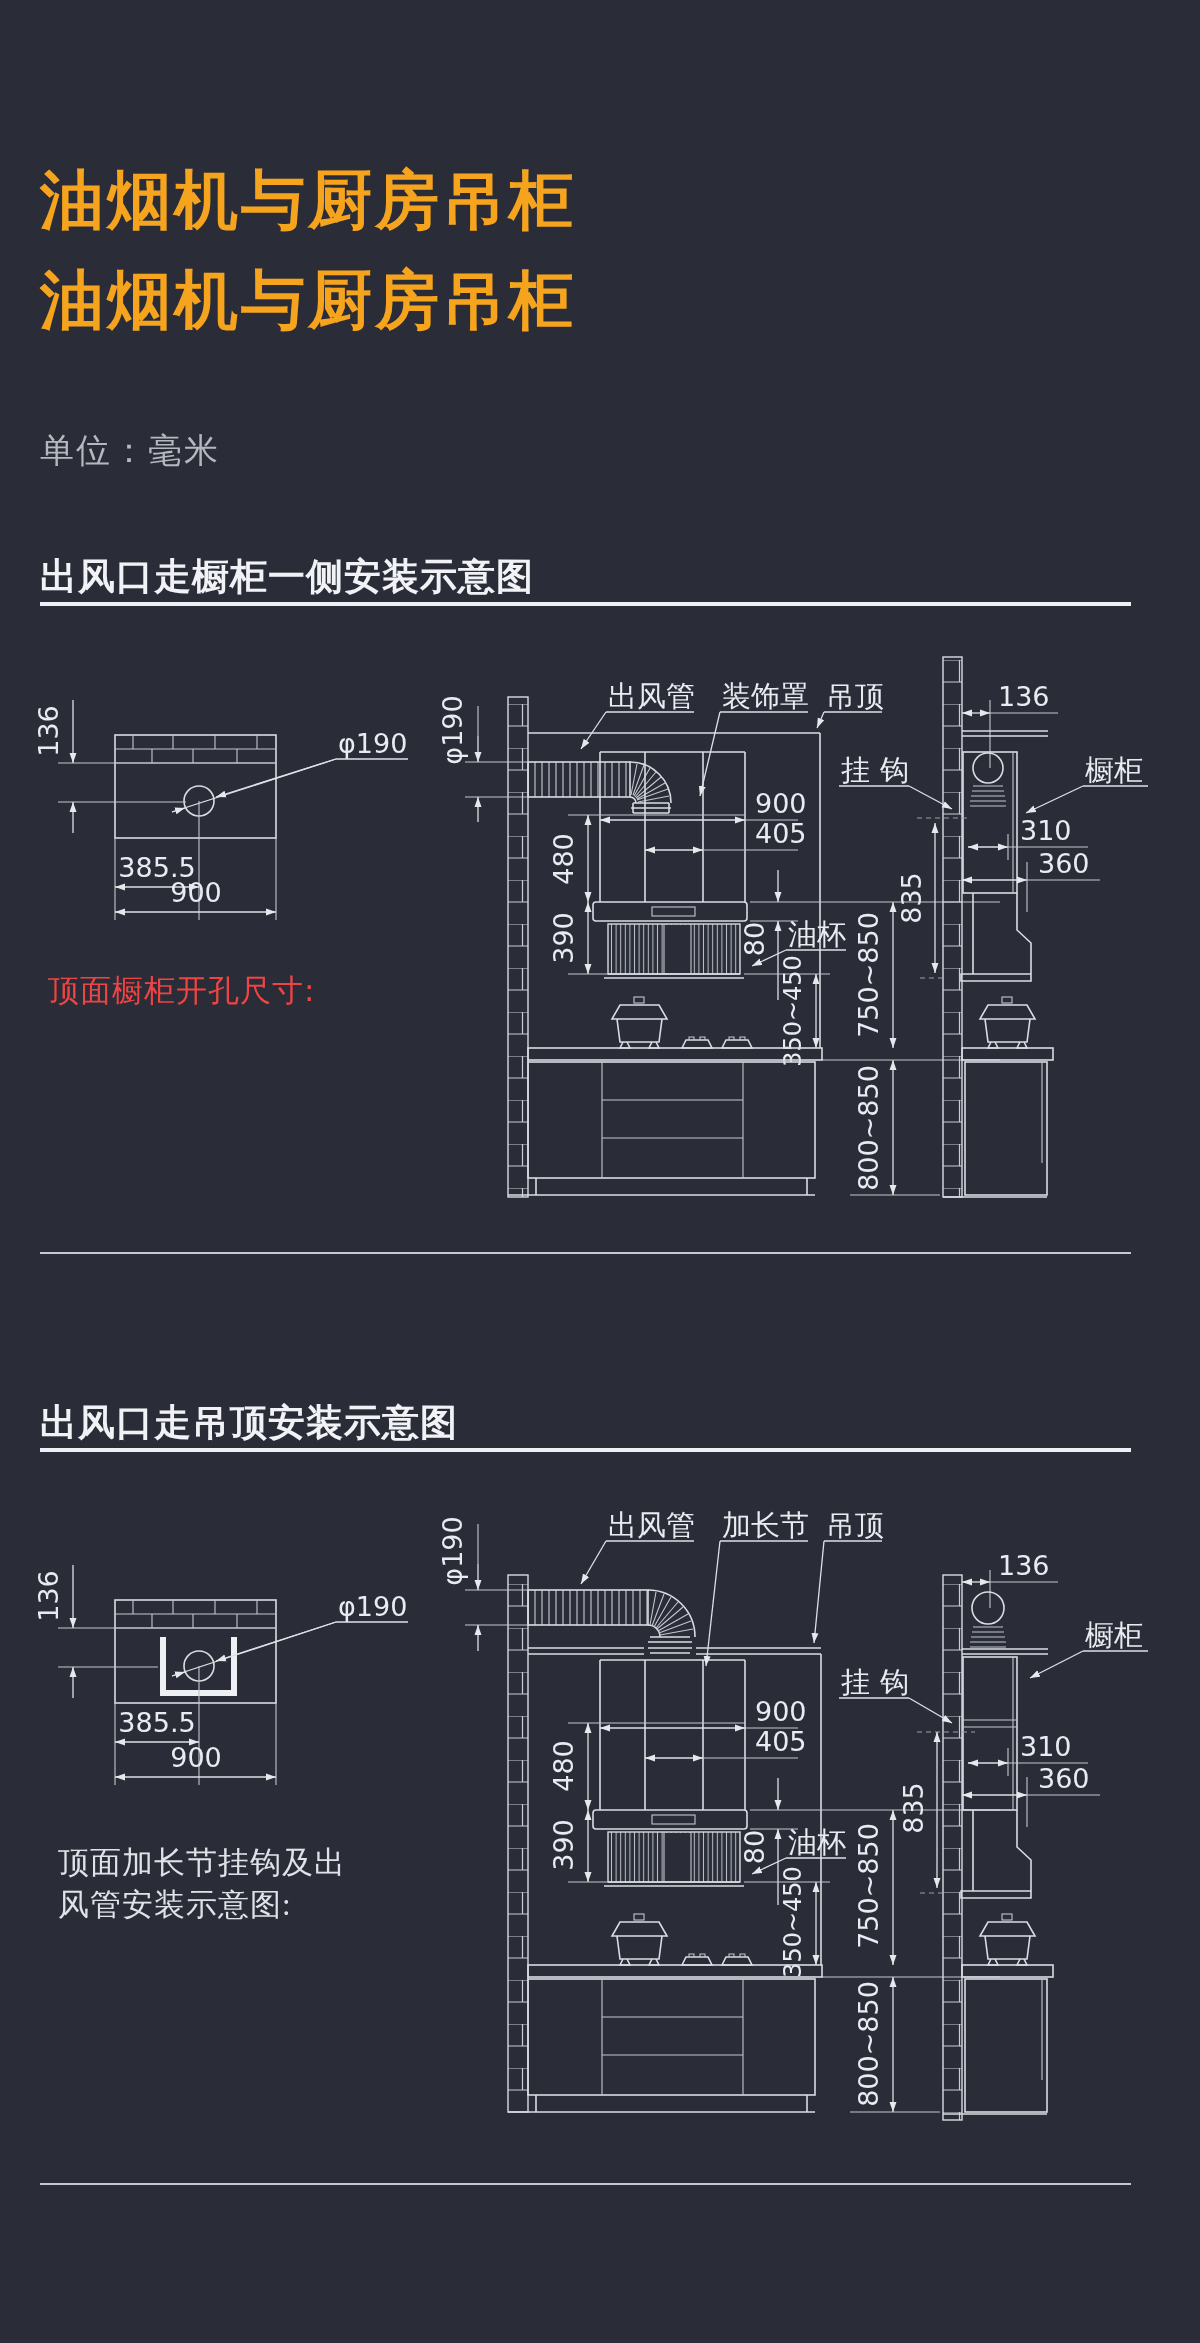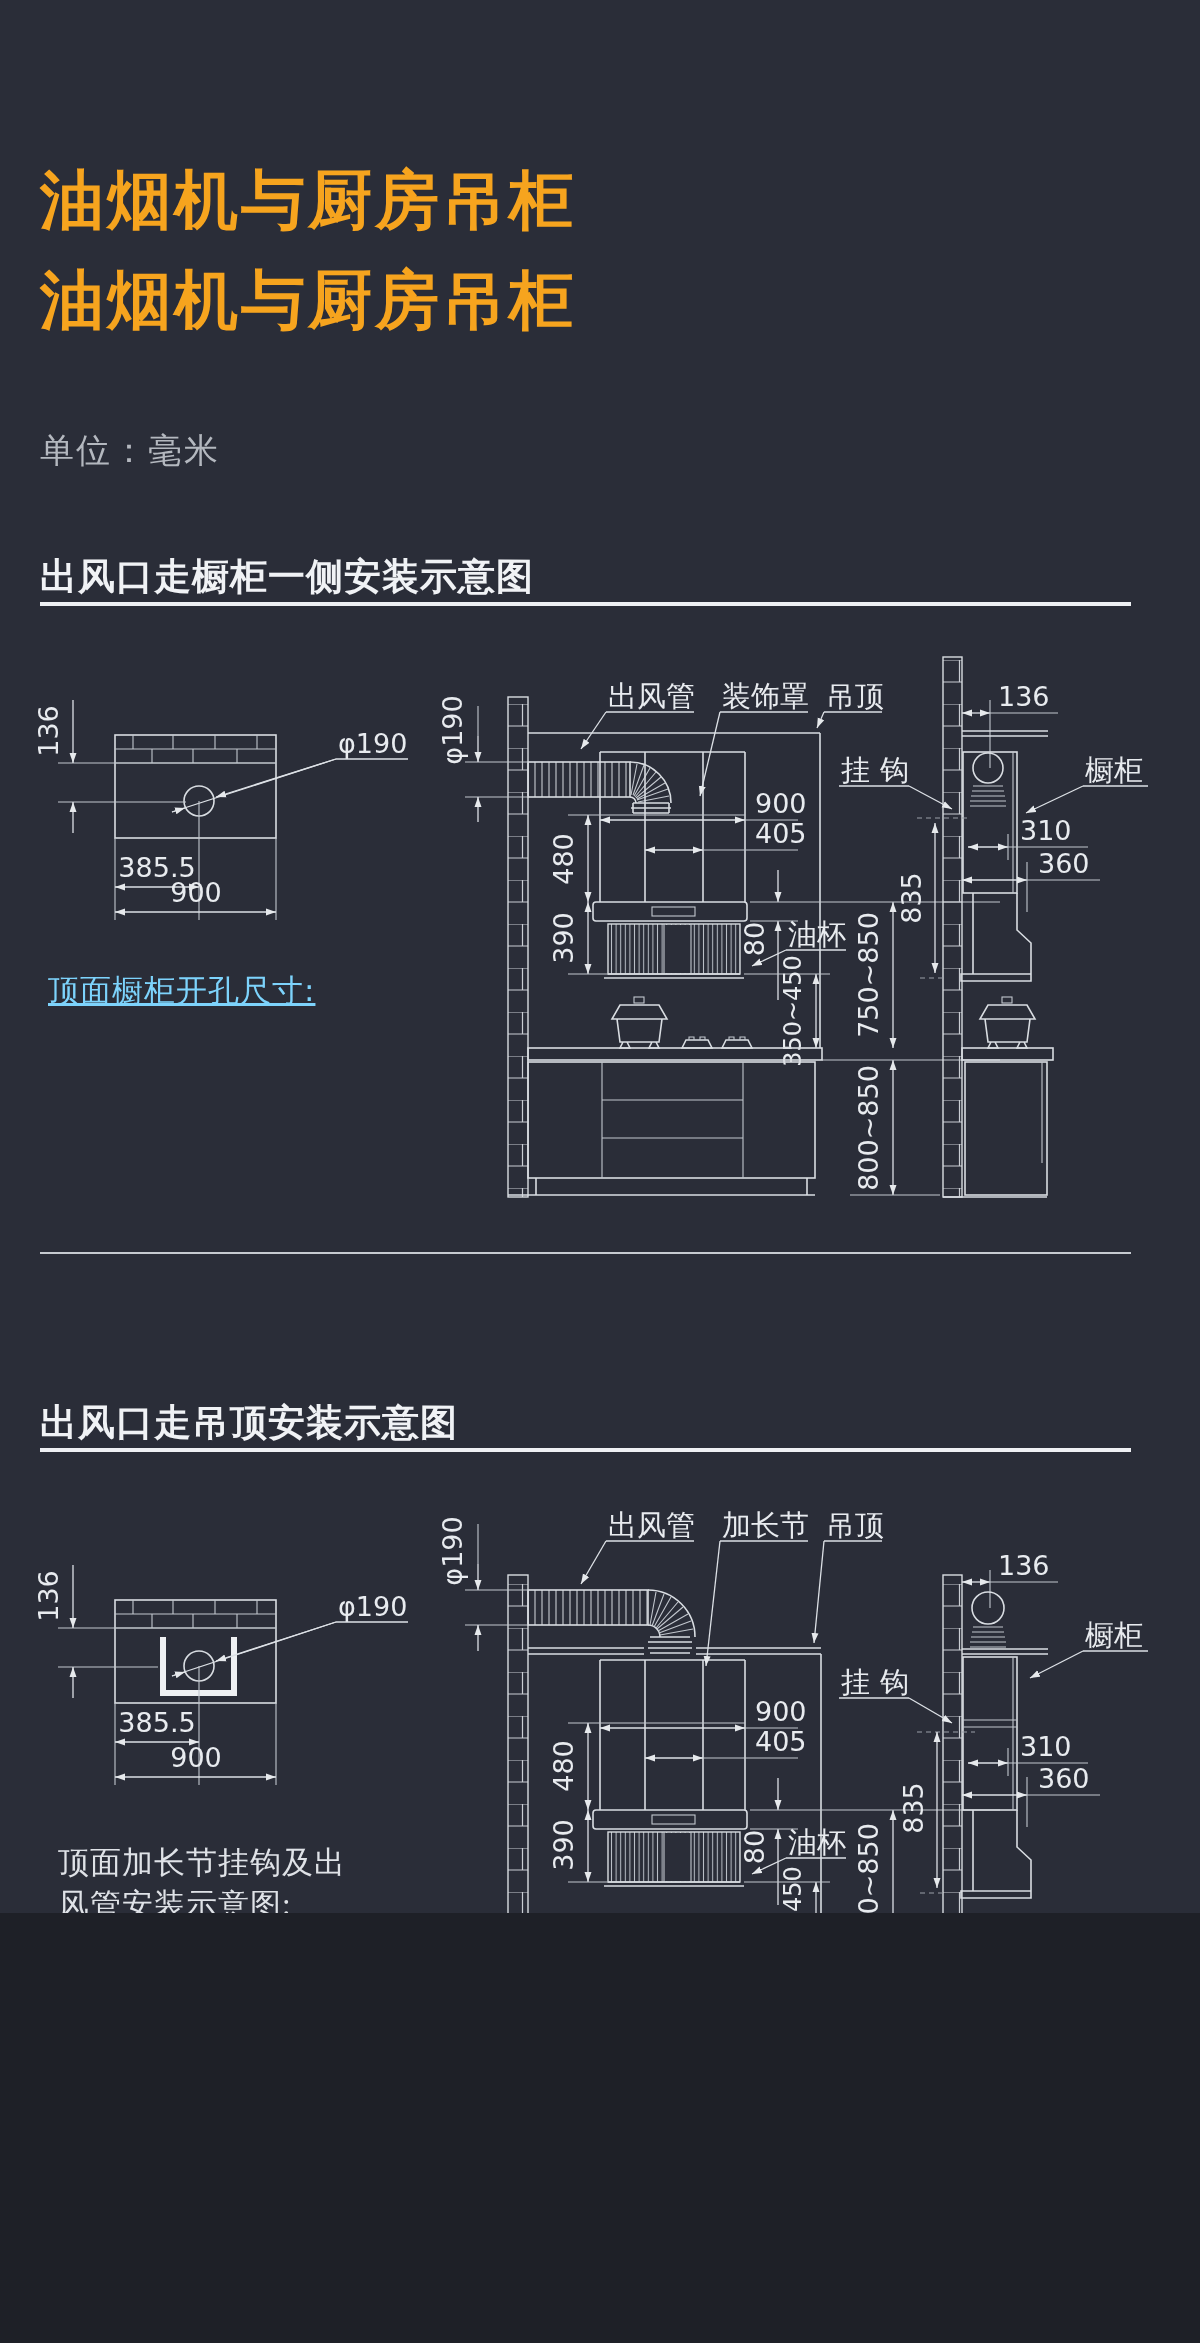--- a/index.html
+++ b/index.html
@@ -1,26 +1,26 @@
 <!DOCTYPE html>
 <html><head>
 <meta charset="utf-8">
 <style>
   html,body{margin:0;padding:0;background:#1e2027;}
-  .page{position:relative;width:1200px;height:1913px;background:#2a2d38;overflow:hidden;
+  .page{position:relative;width:1200px;height:2343px;background:#2a2d38;overflow:hidden;
         font-family:"DejaVu Sans","Liberation Sans",sans-serif;}
   .abs{position:absolute;}
   .title{left:40px;top:150px;font-size:64px;line-height:100px;font-weight:bold;
          color:#f6a41e;letter-spacing:3px;}
   .unit{left:40px;top:428px;font-size:34px;color:#b4b8bf;letter-spacing:2px;}
   .h1{left:40px;top:552px;font-size:37px;font-weight:bold;color:#f0f2f5;letter-spacing:1px;}
   .h2{left:40px;top:1398px;font-size:37px;font-weight:bold;color:#f0f2f5;letter-spacing:1px;}
   .rule{position:absolute;left:40px;width:1091px;height:4px;background:#eef0f3;}
   .rule1{top:602px;} .rule2{top:1448px;}
-  .cap{left:48px;top:970px;font-size:31px;color:#7dd3fc;letter-spacing:1px;text-decoration:underline;}
+  .cap{left:48px;top:970px;font-size:31px;color:#ef4444;letter-spacing:1px;}
   .cap2{left:58px;top:1842px;font-size:31px;color:#dfe2e7;line-height:42px;letter-spacing:1px;font-family:Liberation Serif, serif;}
   .divider{position:absolute;left:40px;width:1091px;height:2px;background:#c6cad0;}
   .div1{top:1252px;} .div2{top:2183px;}
   svg{position:absolute;left:0;top:0;}
   .ln{stroke:#d9dde2;stroke-width:1.6;fill:none;}
   .thin{stroke:#c2c7ce;stroke-width:1.1;fill:none;}
   .dim{stroke:#dde1e6;stroke-width:1.3;fill:none;}
   .dash{stroke:#9aa0a8;stroke-width:1.1;fill:none;stroke-dasharray:5 4;}
   .thick{stroke:#eef0f3;stroke-width:6;fill:none;}
   .wall{fill:url(#brickV);stroke:#d9dde2;stroke-width:1.4;}

